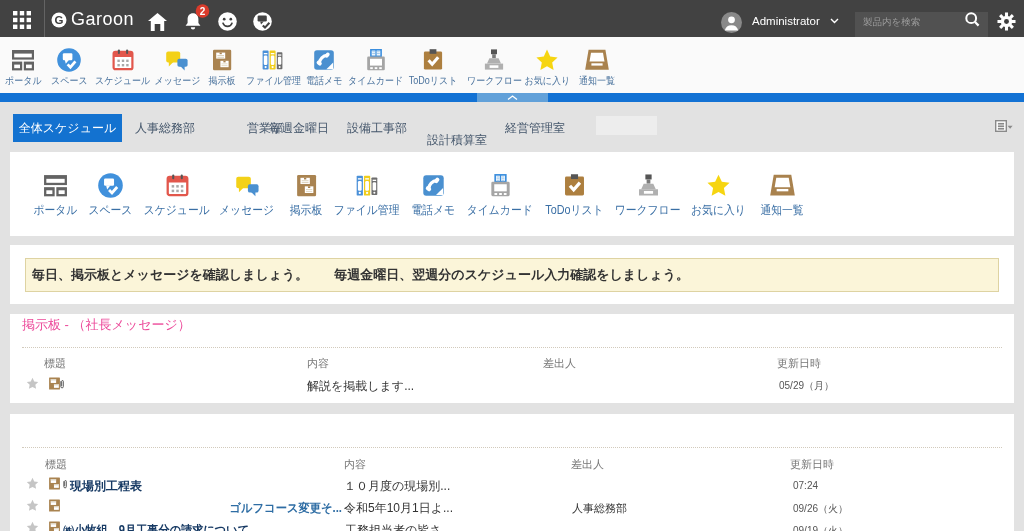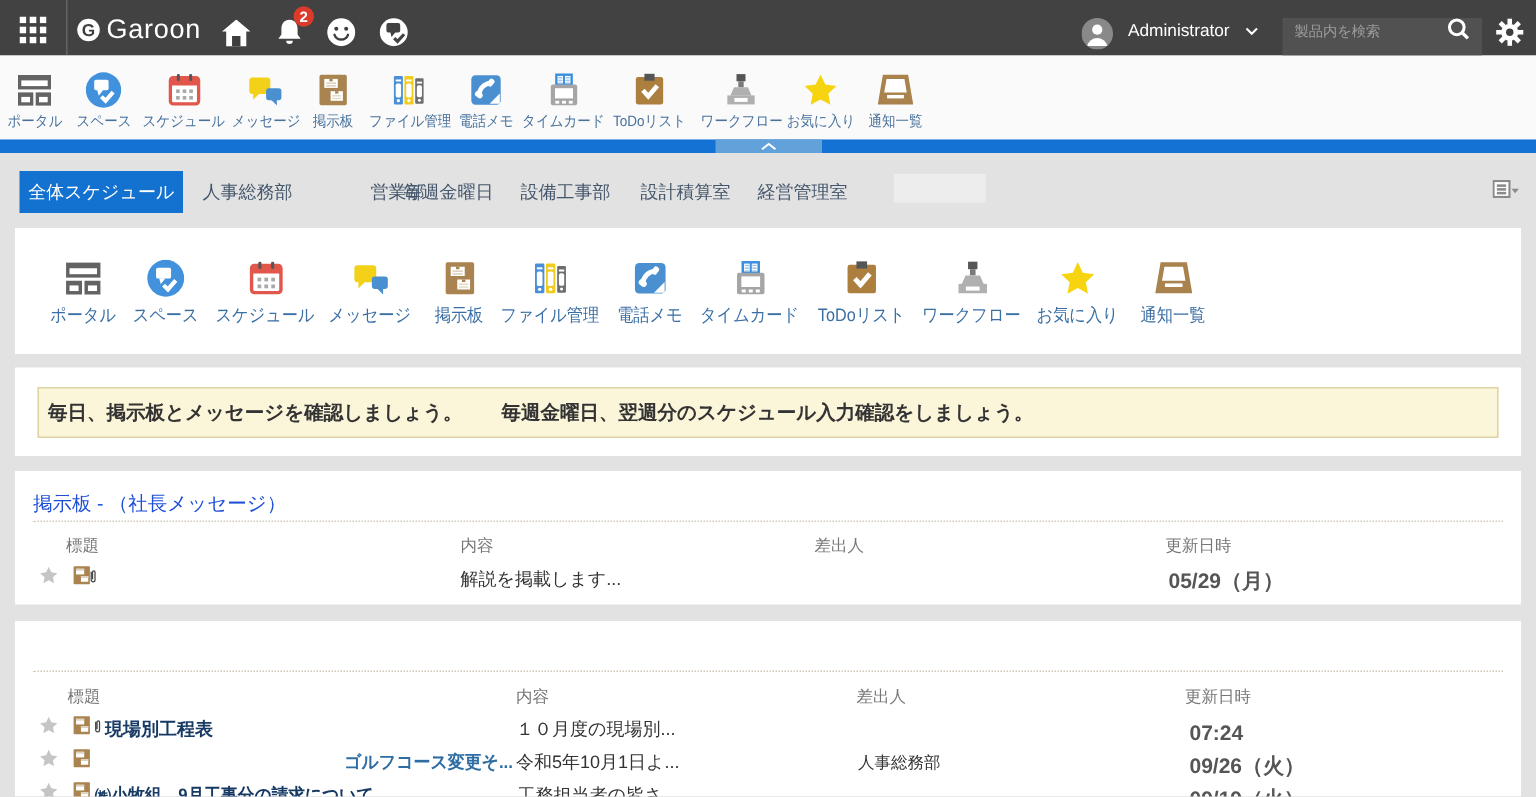--- a/index.html
+++ b/index.html
@@ -37,28 +37,28 @@
 #panelA { top:152px; height:84px; }
 .pitem { position:absolute; top:21px; display:flex; flex-direction:column; align-items:center; }
 .pitem svg { width:25px; height:25px; }
 .pitem .lbl { margin-top:4px; font-size:12px; color:#3a6fa5; white-space:nowrap; transform:scaleX(0.9); transform-origin:center; }
 
 #panelB { top:245px; height:59px; }
 #notice { position:absolute; left:15px; top:13px; width:974px; height:34px; background:#fbf5d9; border:1px solid #ded3a2; line-height:32px; padding-left:6px; font-size:13px; font-weight:bold; color:#333; }
 
 #panelC { top:314px; height:89px; }
 #panelD { top:414px; height:117px; }
-.phead { position:absolute; left:12px; top:13px; font-size:13px; color:#1d4ed8; }
+.phead { position:absolute; left:12px; top:2px; font-size:13px; color:#ec4899; }
 .dotline { position:absolute; left:12px; right:12px; border-top:1px dotted #d2cabc; }
 .colh { position:absolute; font-size:11px; color:#777;text-align:center; }
 .cell { position:absolute; font-size:12px; color:#333; white-space:nowrap; }
 .lnk { color:#3a6ea5; text-decoration:none; }
 .bnavy { color:#173a64; font-weight:bold; }
 .bblue { color:#2e6da4; font-weight:bold; }
-.datec { font-size:14px; color:#555;font-weight:bold; }
+.datec { font-size:10px; color:#555; }
 .star { position:absolute; left:16px; width:13px; height:13px; }
 .micon { position:absolute; left:38px; width:13px; height:15px; }
 .pclip { position:absolute; width:6px; height:13px; }
 </style>
 </head>
 <body>
 <div class="abs" id="topbar"></div>
 <div class="abs" id="tsep"></div>
 <svg class="abs" id="grid9" viewBox="0 0 18 18">
     <g fill="#fff">
@@ -293,21 +293,21 @@
         <path d="M1 4.5 L5.5 1 L10 4.5" fill="none" stroke="#fff" stroke-width="1.3"></path>
       </svg>
     </div>
   </div>
 
 <div class="tab" id="tabsel">全体スケジュール</div>
 <div class="tab" style="left:135px;">人事総務部</div>
 <div class="tab" style="left:215px;margin-left:32px;">営業部</div>
 <div class="tab" style="left:269px;">毎週金曜日</div>
 <div class="tab" style="left:347px;">設備工事部</div>
-<div class="tab" style="left:427px;">設計積算室</div>
+<div class="tab" style="left:427px;margin-top:12px;">設計積算室</div>
 <div class="tab" style="left:505px;">経営管理室</div>
 <div class="abs" id="redact"></div>
 <svg class="abs" style="left:995px;top:120px" width="18" height="12" viewBox="0 0 18 12">
     <rect x="0.7" y="0.7" width="10.6" height="10.6" fill="#fff" stroke="#8a8a8a" stroke-width="1.4"></rect>
     <g fill="#8a8a8a">
       <rect x="2.9" y="2.9" width="6.2" height="1.7"></rect>
       <rect x="2.9" y="5.4" width="6.2" height="1.7"></rect>
       <rect x="2.9" y="7.9" width="6.2" height="1.7"></rect>
     </g>
     <path d="M12.6 5.8 L17.6 5.8 L15.1 8.8 Z" fill="#8a8a8a"></path>

